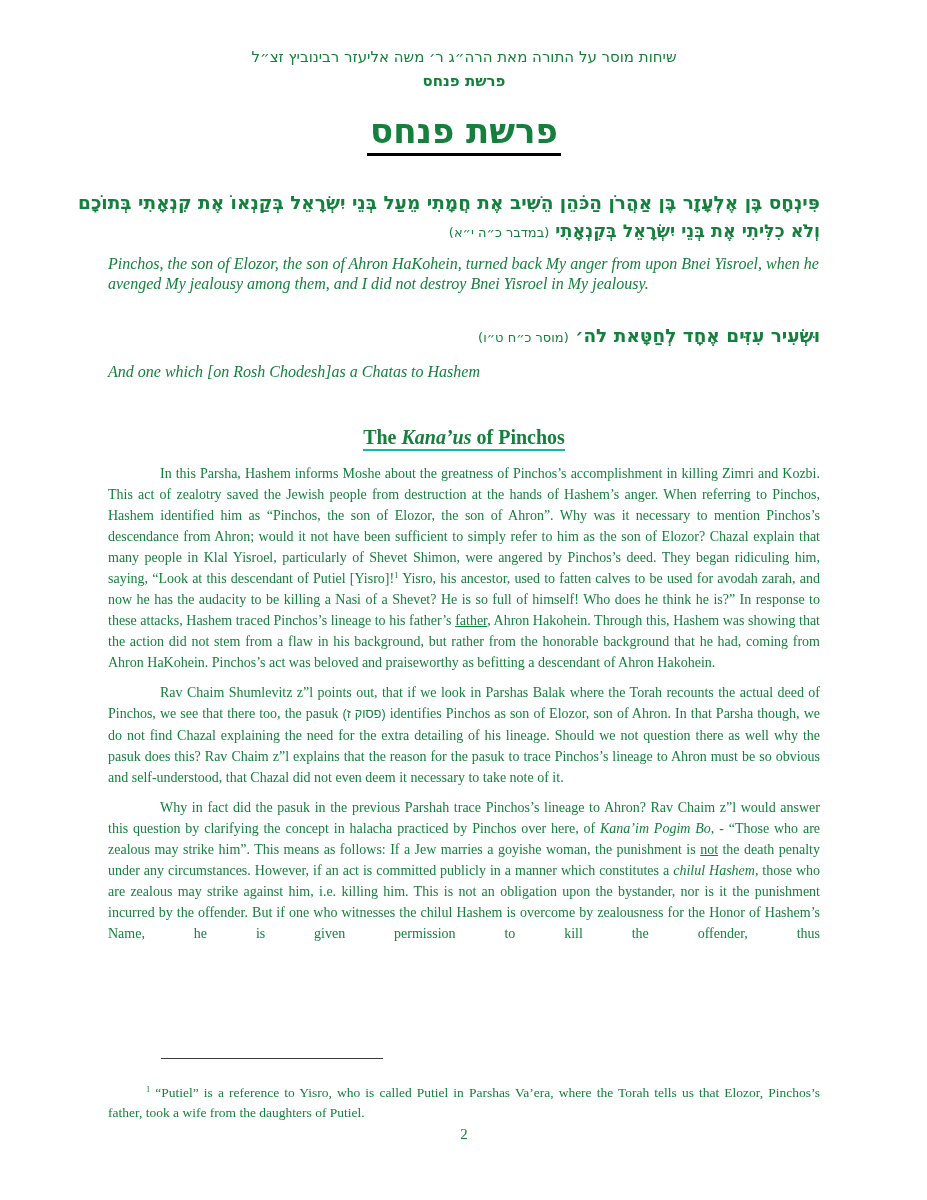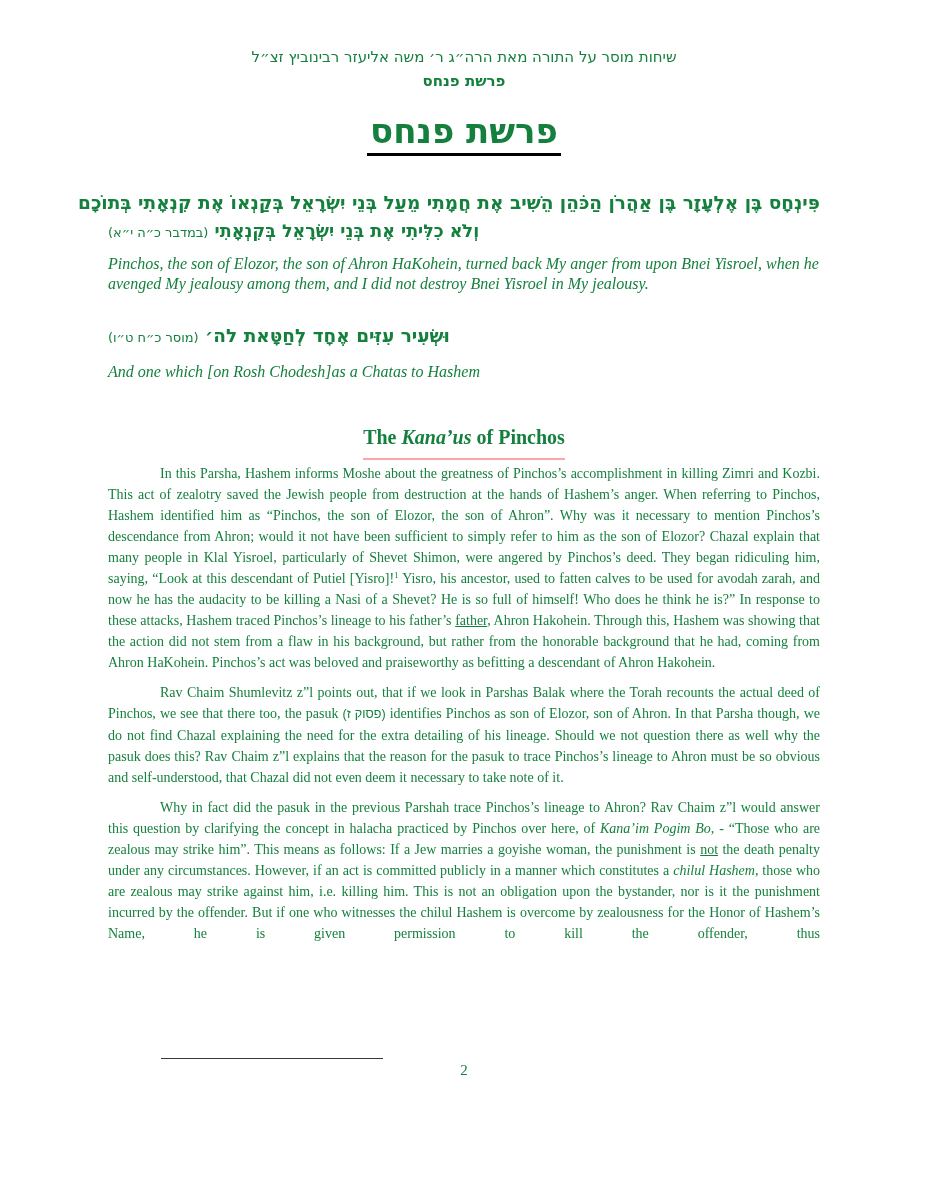--- a/index.html
+++ b/index.html
@@ -12,30 +12,30 @@
   .content{padding:48px 107px 0 108px;}
   .he{font-family:"DejaVu Sans", sans-serif;}
   .hdr1{text-align:center;font-size:15px;line-height:18px;}
   .hdr2{text-align:center;font-size:15px;line-height:18px;font-weight:bold;margin-top:6px;}
   .title-wrap{text-align:center;margin-top:22px;}
   .main-title{
     display:inline-block;font-weight:bold;font-size:34px;line-height:1.12;
     border-bottom:3px solid #000;padding:0 3px 3px;
   }
   .verse{
-    text-align:left;font-weight:bold;font-size:18.5px;line-height:1.45;
+    text-align:right;font-weight:bold;font-size:18.5px;line-height:1.45;
     margin-top:34px;white-space:nowrap;
   }
   .verse-sub{margin-top:2px;font-size:17.5px;}
   .vcite{font-size:13px;font-weight:normal;}
   .trans{font-style:italic;font-size:16px;line-height:19.5px;margin-top:10px;}
   .verse2{margin-top:30px;}
   .trans2{margin-top:12px;}
   .sec-head{text-align:center;font-size:20px;font-weight:bold;margin:44px 0 14px;}
-  .sec-head-inner{border-bottom:2px solid #fca5a5;padding-bottom:10px;}
+  .sec-head-inner{border-bottom:2px solid #14b8a6;padding-bottom:1px;}
   .body-para{
     margin:0 0 9px;text-align:justify;text-indent:52px;
     font-size:14px;line-height:21px;
   }
   .justify-last{text-align-last:justify;}
   .seg-i{font-style:italic;}
   .seg-u{text-decoration:underline;}
   .seg-he{font-family:Liberation Sans, sans-serif;direction:rtl;unicode-bidi:isolate;font-size:0.9em;}
   sup{font-size:0.62em;line-height:0;vertical-align:baseline;position:relative;top:-0.55em;}
   .footer-area{position:absolute;left:108px;right:107px;top:1058px;}
@@ -81,15 +81,16 @@
 
     <p class="body-para"><span>In this Parsha, Hashem informs Moshe about the greatness of Pinchos’s accomplishment in killing Zimri and Kozbi. This act of zealotry saved the Jewish people from destruction at the hands of Hashem’s anger. When referring to Pinchos, Hashem identified him as “Pinchos, the son of Elozor, the son of Ahron”. Why was it necessary to mention Pinchos’s descendance from Ahron; would it not have been sufficient to simply refer to him as the son of Elozor? Chazal explain that many people in Klal Yisroel, particularly of Shevet Shimon, were angered by Pinchos’s deed. They began ridiculing him, saying, “Look at this descendant of Putiel [Yisro]!</span><sup>1</sup><span> Yisro, his ancestor, used to fatten calves to be used for avodah zarah, and now he has the audacity to be killing a Nasi of a Shevet? He is so full of himself! Who does he think he is?” In response to these attacks, Hashem traced Pinchos’s lineage to his father’s </span><span class="seg-u">father</span><span>, Ahron Hakohein. Through this, Hashem was showing that the action did not stem from a flaw in his background, but rather from the honorable background that he had, coming from Ahron HaKohein. Pinchos’s act was beloved and praiseworthy as befitting a descendant of Ahron Hakohein.</span></p>
 
     <p class="body-para"><span>Rav Chaim Shumlevitz z”l points out, that if we look in Parshas Balak where the Torah recounts the actual deed of Pinchos, we see that there too, the pasuk </span><span class="seg-he" dir="rtl">(פסוק ז)</span><span> identifies Pinchos as son of Elozor, son of Ahron. In that Parsha though, we do not find Chazal explaining the need for the extra detailing of his lineage. Should we not question there as well why the pasuk does this? Rav Chaim z”l explains that the reason for the pasuk to trace Pinchos’s lineage to Ahron must be so obvious and self-understood, that Chazal did not even deem it necessary to take note of it.</span></p>
 
     <p class="body-para justify-last"><span>Why in fact did the pasuk in the previous Parshah trace Pinchos’s lineage to Ahron? Rav Chaim z”l would answer this question by clarifying the concept in halacha practiced by Pinchos over here, of </span><span class="seg-i">Kana’im Pogim Bo,</span><span> - “Those who are zealous may strike him”. This means as follows: If a Jew marries a goyishe woman, the punishment is </span><span class="seg-u">not</span><span> the death penalty under any circumstances. However, if an act is committed publicly in a manner which constitutes a </span><span class="seg-i">chilul Hashem</span><span>, those who are zealous may strike against him, i.e. killing him. This is not an obligation upon the bystander, nor is it the punishment incurred by the offender. But if one who witnesses the chilul Hashem is overcome by zealousness for the Honor of Hashem’s Name, he is given permission to kill the offender, thus</span></p>
   </div>
 
   <div class="footer-area">
     <div class="fn-sep"></div>
+    <p class="fn-text"><sup>1</sup><span> “Putiel” is a reference to Yisro, who is called Putiel in Parshas Va’era, where the Torah tells us that Elozor, Pinchos’s father, took a wife from the daughters of Putiel.</span></p>
     <div class="pagenum">2</div>
   </div>
 </div>
 
 </body></html>

